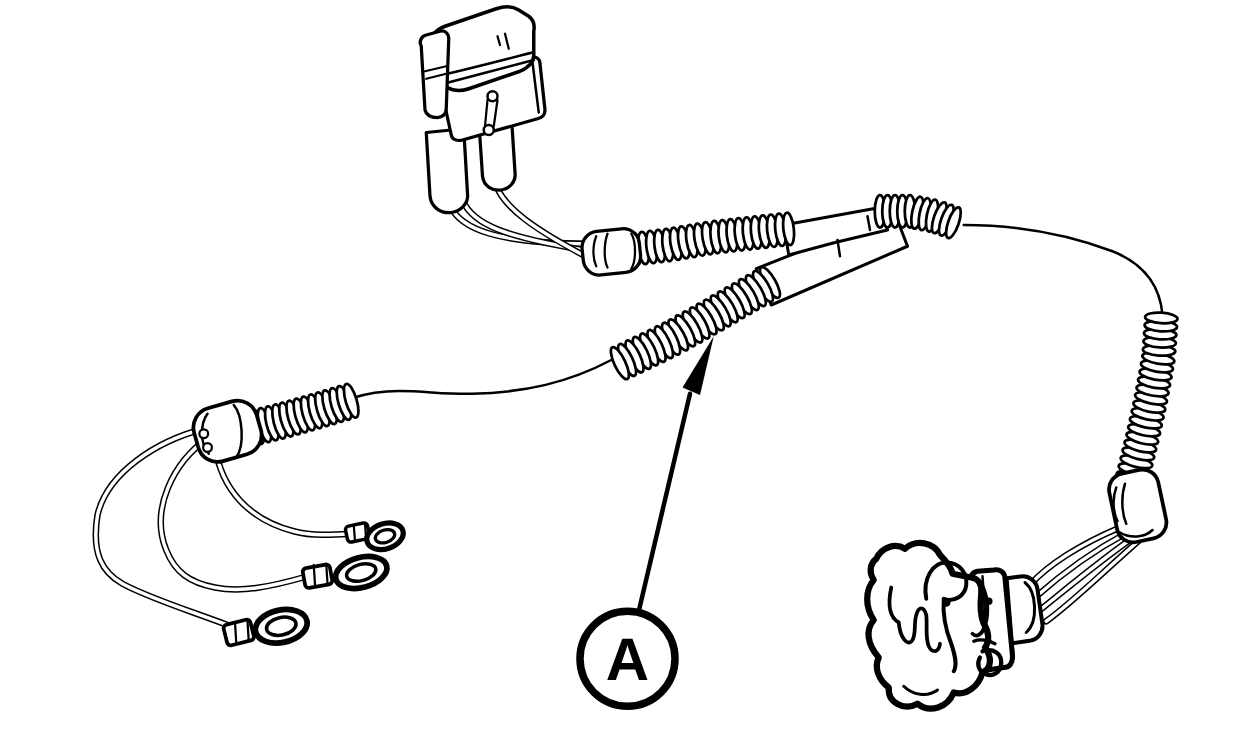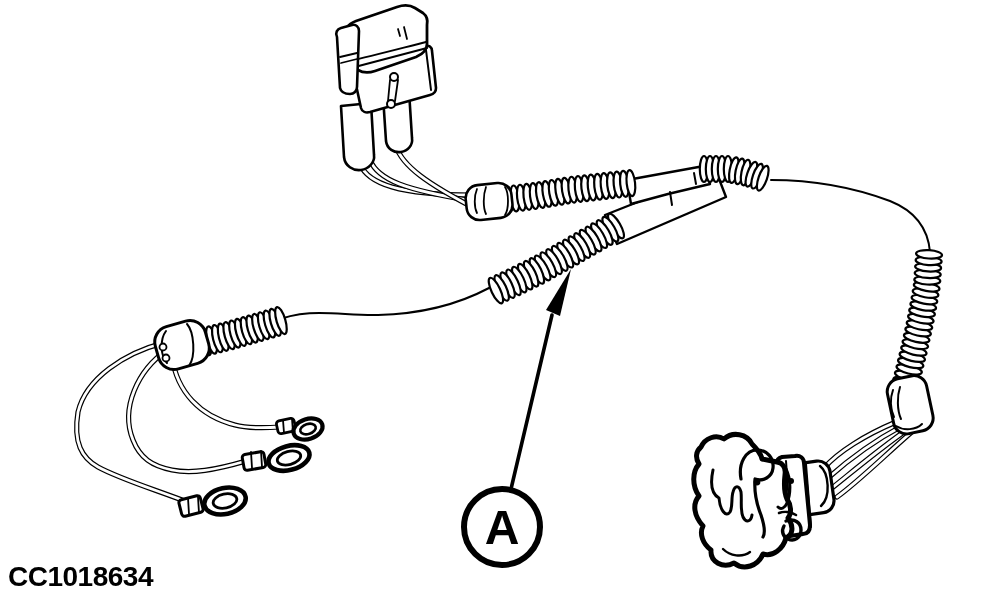--- a/index.html
+++ b/index.html
@@ -255,14 +255,13 @@
     </g>
 
     <g>
       <path class="ln" stroke-width="3.6" d="M511,489 L552,315"></path>
       <polygon points="571,269 560,316 546,310" fill="#000"></polygon>
       <circle class="callout-circle" cx="502" cy="527" r="38"></circle>
       <text class="callout-letter" x="502" y="544">A</text>
     </g>
   </svg>
 
-  <div class="figure-code">CC1018634</div>
 </div>
 
 </body></html>

